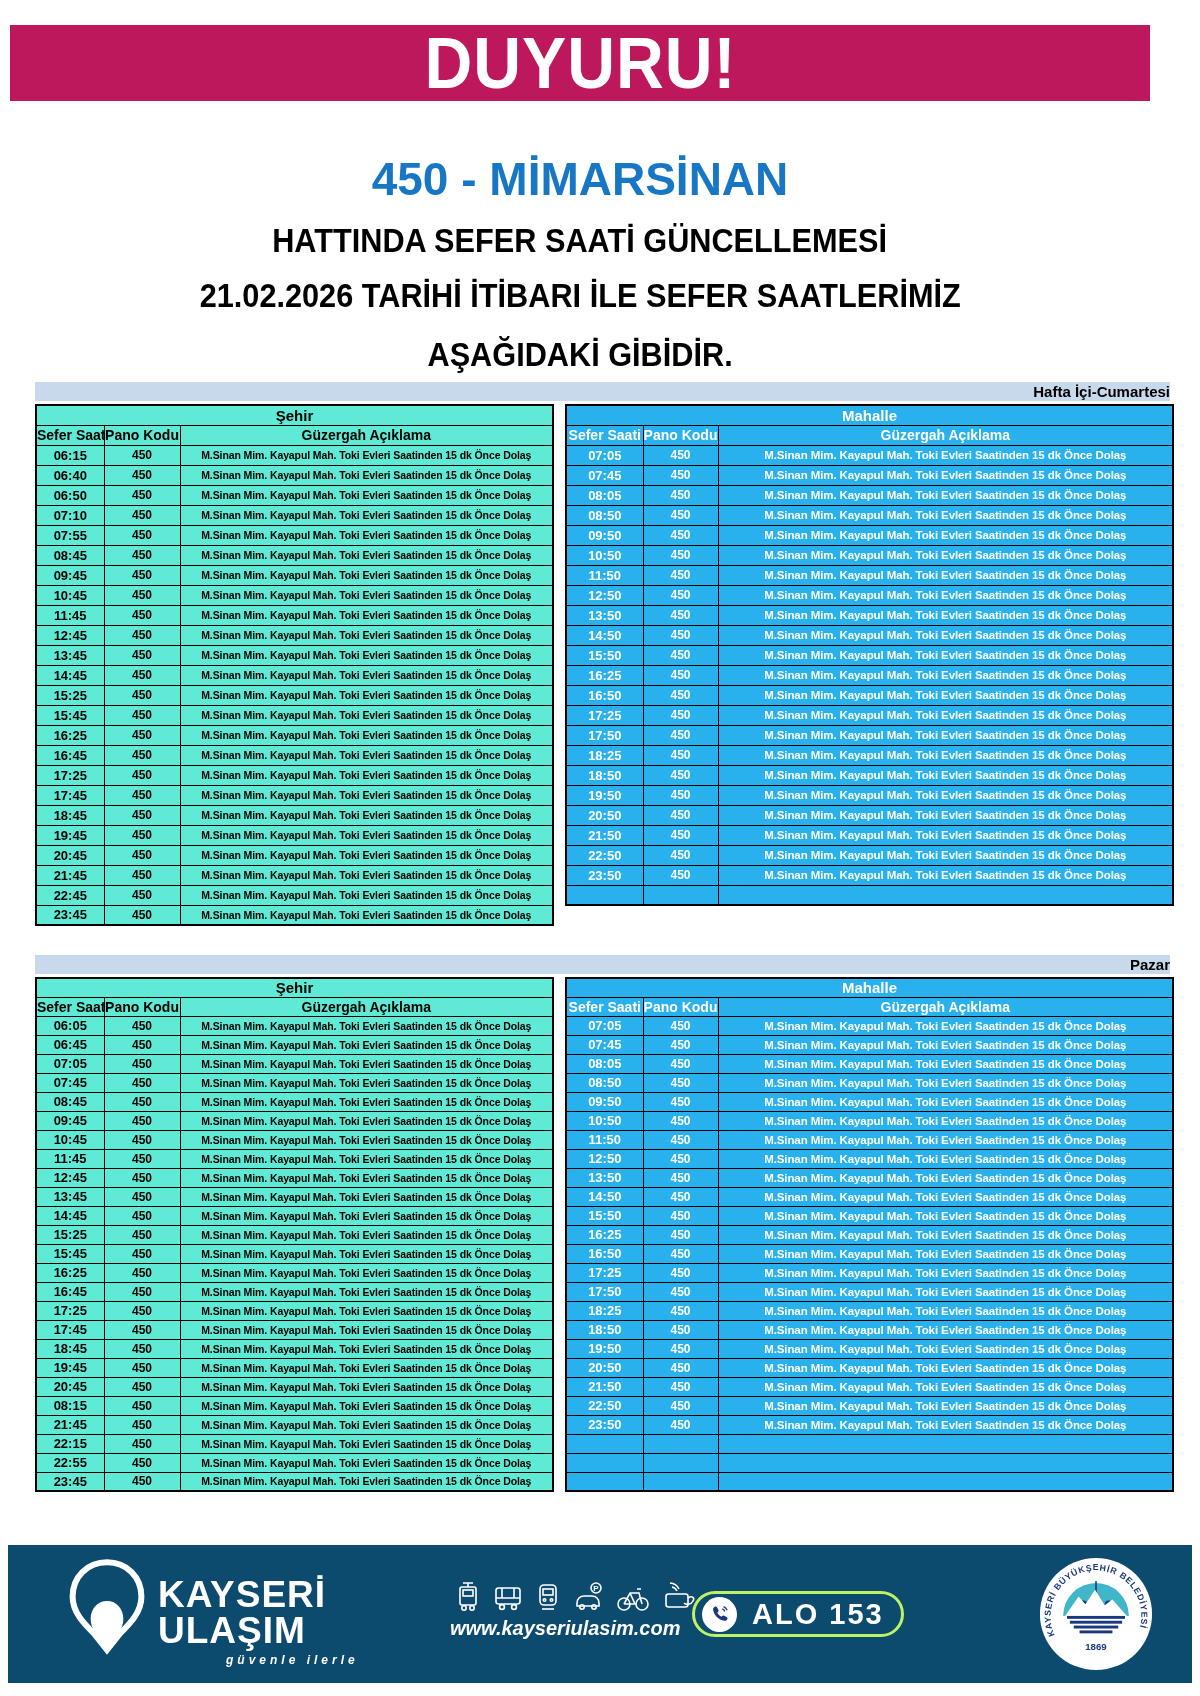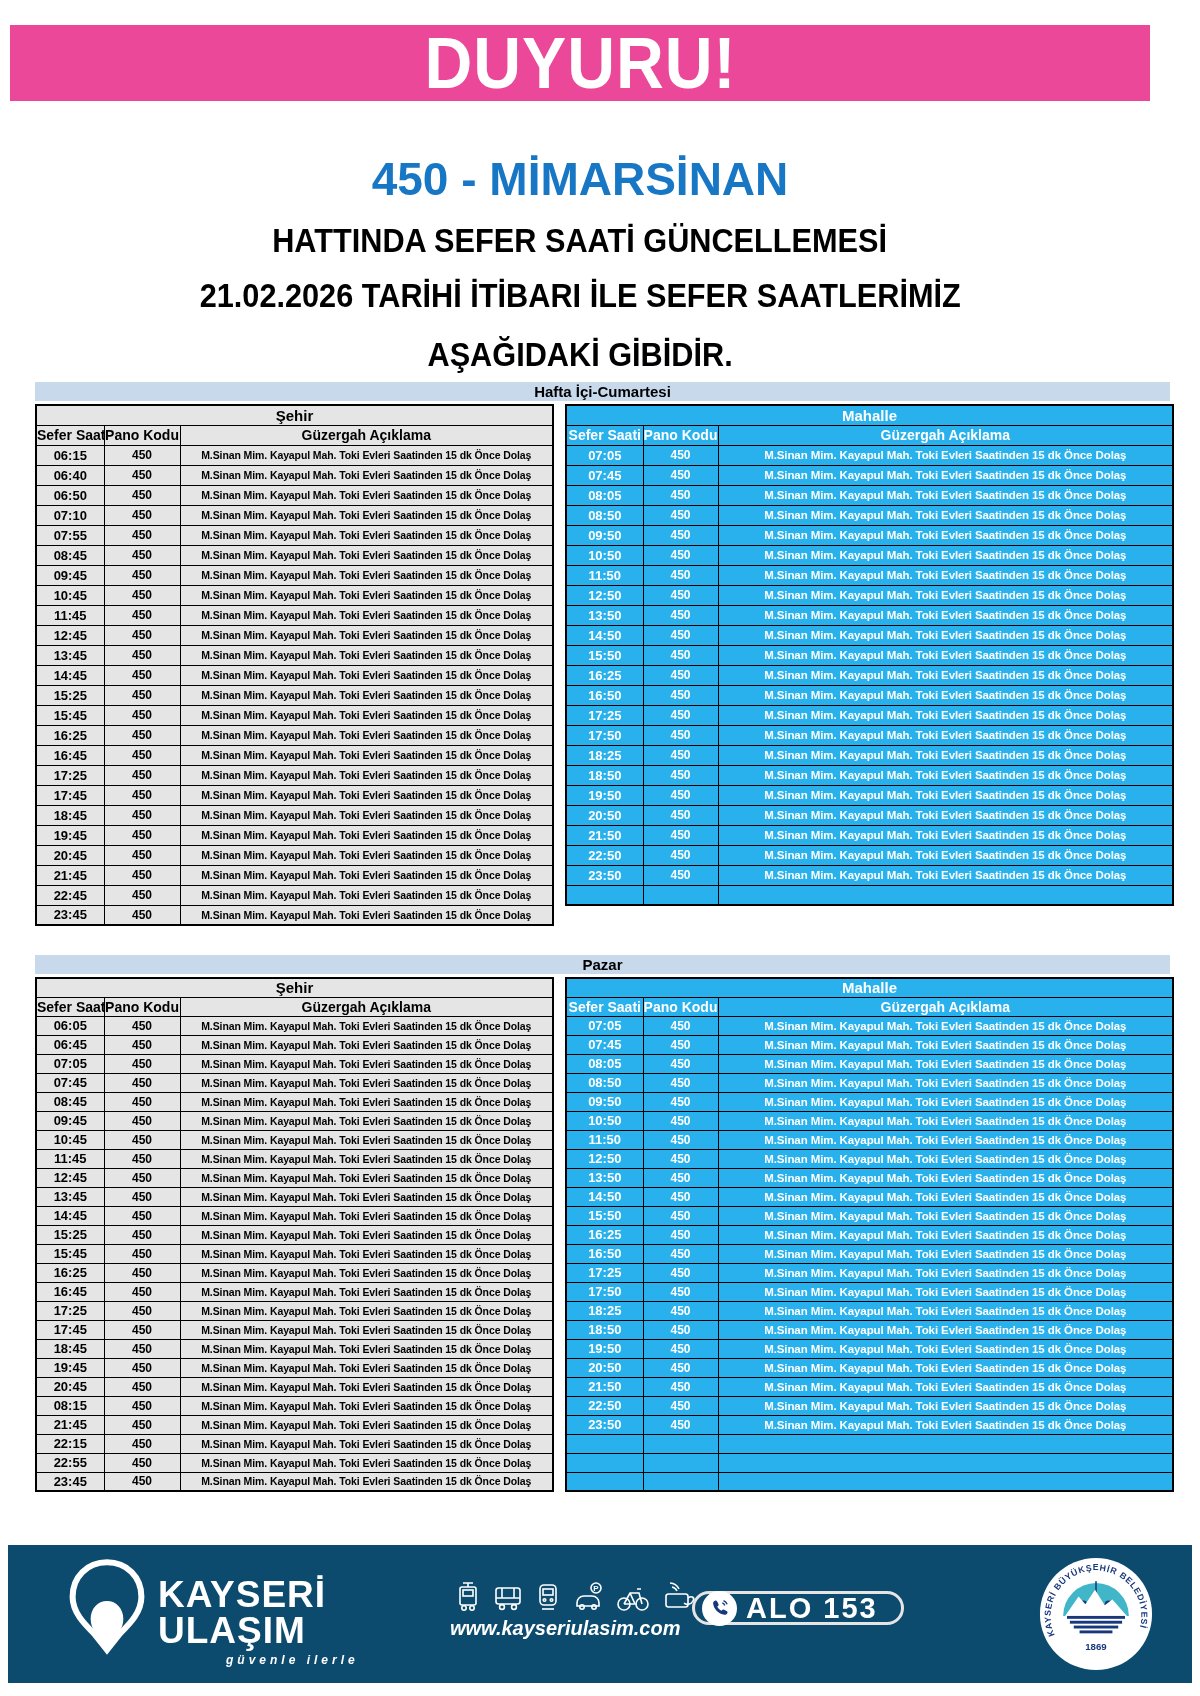--- a/index.html
+++ b/index.html
@@ -5,21 +5,21 @@
   * { box-sizing: border-box; margin: 0; padding: 0; }
   html,body { width:1200px; height:1696px; }
   body {
     position: relative;
     background: #ffffff;
     font-family: "Liberation Sans", sans-serif;
     overflow: hidden;
   }
   .banner {
     position: absolute; top: 25px; left: 10px; width: 1140px; height: 76px;
-    background: #ec4899; color: #ffffff;
+    background: #be185d; color: #ffffff;
     display: flex; align-items: center; justify-content: center;
   }
   .banner span {
     font-weight: bold; font-size: 72px; letter-spacing: 1px;
     display: inline-block; transform: scaleX(0.92);
   }
   .route-title {
     position: absolute; top: 152px; left: 10px; width: 1140px;
     text-align: center; color: #1777c5; font-weight: bold; font-size: 46px;
   }
@@ -28,39 +28,39 @@
     text-align: center; color: #000; font-weight: bold; font-size: 33px;
   }
   .headline span { display:inline-block; transform: scaleX(0.93); white-space: nowrap; }
   #headline1 { top: 222px; }
   #headline2 { top: 277px; }
   #headline3 { top: 336px; }
 
   .section-band {
     position: absolute; left: 35px; width: 1135px; height: 19px;
     background: #c7d9eb; color:#000;
-    display: flex; align-items: center; justify-content: center;
+    display: flex; align-items: center; justify-content: flex-end;
     font-weight: bold; font-size: 15px;
   }
   #band-weekday { top: 382px; }
   #band-sunday  { top: 955px; }
 
   .tables-row {
     position: absolute; left: 35px; width: 1135px;
     display: flex; gap: 11px; align-items: flex-start;
   }
   #tables-weekday { top: 404px; }
   #tables-sunday  { top: 977px; }
 
   table { border-collapse: collapse; table-layout: fixed; border: 2px solid #000; }
   th, td {
     border: 1px solid #000; font-weight: bold; text-align: center;
     padding: 0; overflow: hidden; white-space: nowrap; vertical-align: middle;
   }
-  table.city { width: 517px; background: #e5e5e5; color: #000; }
+  table.city { width: 517px; background: #5eead4; color: #000; }
   table.district { width: 607px; background: #29b1ee; color: #ffffff; }
   .sec1 th, .sec1 td { height: 20px; }
   .sec2 th, .sec2 td { height: 19px; }
   th.group { font-size: 15px; }
   th.colhdr { font-size: 14px; }
   td.time { font-size: 13px; }
   td.pano { font-size: 12px; }
   td.desc { font-size: 10.5px; letter-spacing: -0.1px; }
   table.district td.desc { font-size: 11.5px; }
 
@@ -70,23 +70,23 @@
   }
   .brand-pin { position: absolute; left: 56px; top: 12px; }
   .brand-text { position: absolute; left: 150px; top: 32px; line-height: 36px;
     font-size: 37px; font-weight: bold; letter-spacing: 1px; }
   .brand-tagline { position: absolute; left: 218px; top: 108px; font-size: 12px;
     font-style: italic; font-weight: bold; letter-spacing: 4px; }
   .modes { position: absolute; left: 445px; top: 36px; display: flex; gap: 9px; align-items: flex-end; }
   .site-url { position: absolute; left: 442px; top: 72px; width: 225px; text-align: center;
     font-size: 20px; font-weight: bold; font-style: italic; }
   .alo-pill {
-    position: absolute; left: 684px; top: 46px; width: 212px; height: 34px;
-    border: 3px solid #e5e5e5; border-radius: 26px;
-    display: flex; align-items: center; padding-left: 7px; gap: 9px;
+    position: absolute; left: 684px; top: 46px; width: 212px; height: 46px;
+    border: 3px solid #bef264; border-radius: 26px;
+    display: flex; align-items: center; padding-left: 7px; gap: 15px;
   }
   .alo-circle { width: 35px; height: 35px; border-radius: 50%; background: #fff;
     display: flex; align-items: center; justify-content: center; }
   .alo-label { font-size: 29px; font-weight: bold; letter-spacing: 2px; }
   .seal { position: absolute; left: 1030px; top: 11px; }
 </style>
 </head>
 <body>
 
 <div class="banner">

